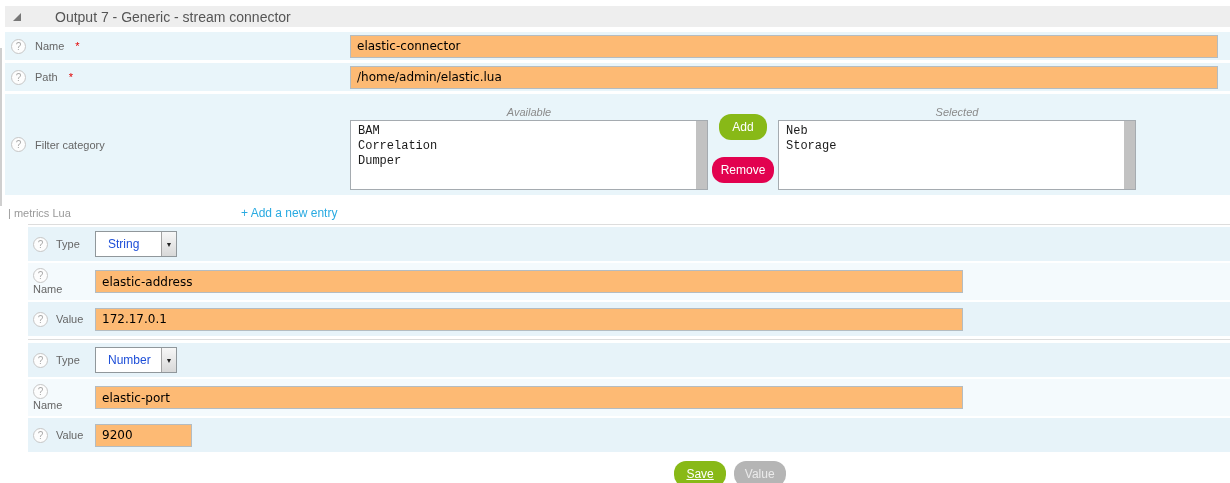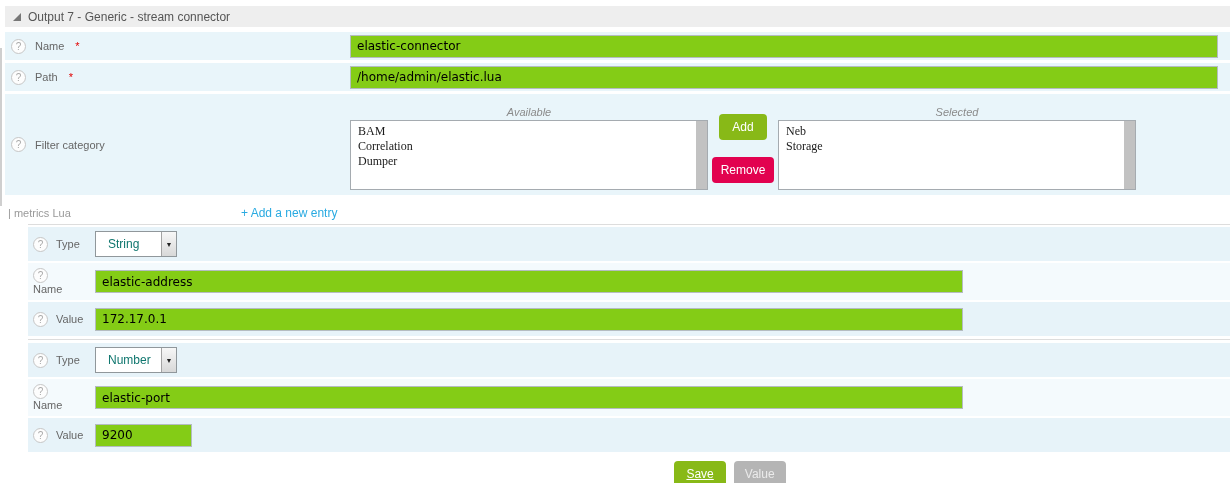--- a/index.html
+++ b/index.html
@@ -8,52 +8,52 @@
   .page { position: relative; width: 1230px; height: 483px; }
 
   
   .edge-line { position: absolute; left: 0; top: 42px; width: 2px; height: 158px; background: #cfcfcf; }
 
   
   .section-header { margin: 6px 0 5px 5px; width: 1225px; height: 21px; background: #eeeeee;
     display: flex; align-items: center; padding-left: 8px; }
   .collapse-tri { width: 0; height: 0; border-style: solid; border-width: 0 0 8px 8px;
     border-color: transparent transparent #777777 transparent; margin-right: 7px; }
-  .section-title { font-size: 12px; color: #555555; }
+  .section-title { font-size: 14px; color: #555555; margin-left: 27px; }
 
   
   .main-row { margin: 0 0 3px 5px; width: 1225px; background: #e9f5fa;
     display: flex; align-items: center; min-height: 28px; }
   .main-row.tall { height: 101px; align-items: center; }
   .label-cell { width: 345px; padding-left: 6px; display: flex; align-items: center;
     gap: 9px; color: #666666; font-size: 11px; flex-shrink: 0; }
   .help-icon { width: 15px; height: 15px; border-radius: 50%; border: 1px solid #c6c6c6;
     background: #fdfdfd; color: #a9a9a9; font-size: 10px; display: flex; align-items: center;
     justify-content: center; flex-shrink: 0; cursor: pointer; }
   .req-star { color: #e10000; font-size: 11px; margin-left: 2px; }
-  .text-input { height: 23px; border: 1px solid #b4bcc1; background: #84cc16; color: #000000;
+  .text-input { height: 23px; border: 1px solid #b4bcc1; background: #fdba74; color: #000000;
     font-size: 12px; padding: 0 6px; font-family: "DejaVu Sans", "Liberation Sans", sans-serif; }
   .input-wide { width: 868px; }
 
   
   .duallist { display: flex; align-items: flex-start; }
   .list-col { width: 358px; padding-top: 6px; }
   .list-caption { text-align: center; font-style: italic; font-size: 11px; color: #8b8b8b;
     margin-bottom: 2px; }
   .listbox { position: relative; height: 70px; background: #ffffff; border: 1px solid #a5abb0;
     overflow: hidden; padding: 3px 14px 3px 7px; cursor: default; }
   .listbox .opt { font-size: 12px; color: #1a1a1a; line-height: 15px;
-    font-family: Liberation Serif, serif; }
+    font-family: Liberation Mono, monospace; }
   .fake-scrollbar { position: absolute; top: 0; right: 0; width: 11px; height: 100%;
     background: #e8e8e8; }
   .fake-scrollbar .thumb { position: absolute; top: 0; left: 0; width: 11px; height: 100%;
     background: #c2c2c2; }
   .btn-col { width: 70px; display: flex; flex-direction: column; align-items: center;
     padding-top: 14px; gap: 17px; }
-  .btn { border: none; border-radius: 4px; color: #ffffff; font-size: 12px;
+  .btn { border: none; border-radius: 12px; color: #ffffff; font-size: 12px;
     font-family: "Liberation Sans", sans-serif; cursor: pointer; }
   .btn-add { background: #88b917; padding: 6px 13px; }
   .btn-remove { background: #e2024f; padding: 6px 9px; }
 
   
   .metrics-head { margin: 10px 0 3px 5px; height: 16px; display: flex; align-items: center; }
   .metrics-title { display: inline-block; width: 236px; padding-left: 3px; font-size: 11px;
     color: #999999; }
   .add-entry-link { font-size: 12px; color: #29aae1; text-decoration: none; cursor: pointer; }
 
@@ -68,21 +68,21 @@
     color: #666666; font-size: 11px; flex-shrink: 0; }
   .metric-label.stack { flex-direction: column; align-items: flex-start; gap: 0;
     justify-content: center; }
   .metric-input { width: 868px; }
   .metric-input.narrow { width: 97px; }
 
   
   .select { display: flex; width: 82px; height: 26px; border: 1px solid #90979b;
     background: #ffffff; cursor: pointer; }
   .select-value { flex: 1; display: flex; align-items: center; padding-left: 12px;
-    font-size: 12px; color: #0f766e; }
+    font-size: 12px; color: #1d4ed8; }
   .select-arrow { width: 15px; border-left: 1px solid #a3a3a3;
     background: linear-gradient(#f7f7f7, #d8d8d8); display: flex; align-items: center;
     justify-content: center; font-size: 7px; color: #222222; }
 
   
   .actions { margin-top: 9px; width: 1230px; display: flex; justify-content: center;
     gap: 8px; padding-left: 230px; }
   .btn-save { background: #88b917; padding: 6px 12px; text-decoration: underline; }
   .btn-reset { background: #b5b5b5; color: #ebebeb; padding: 6px 11px; }
 </style>

